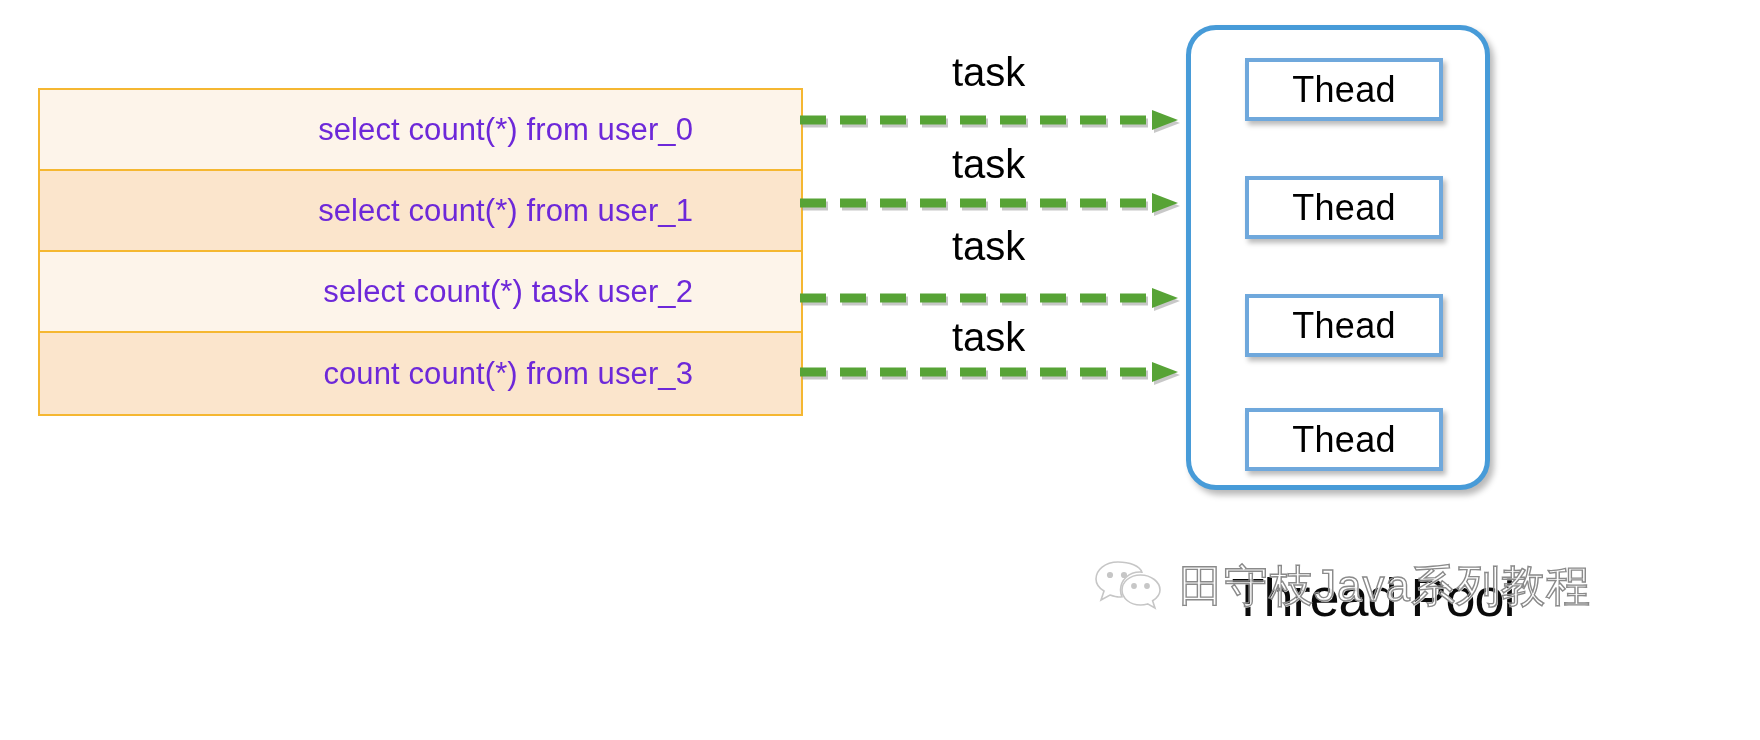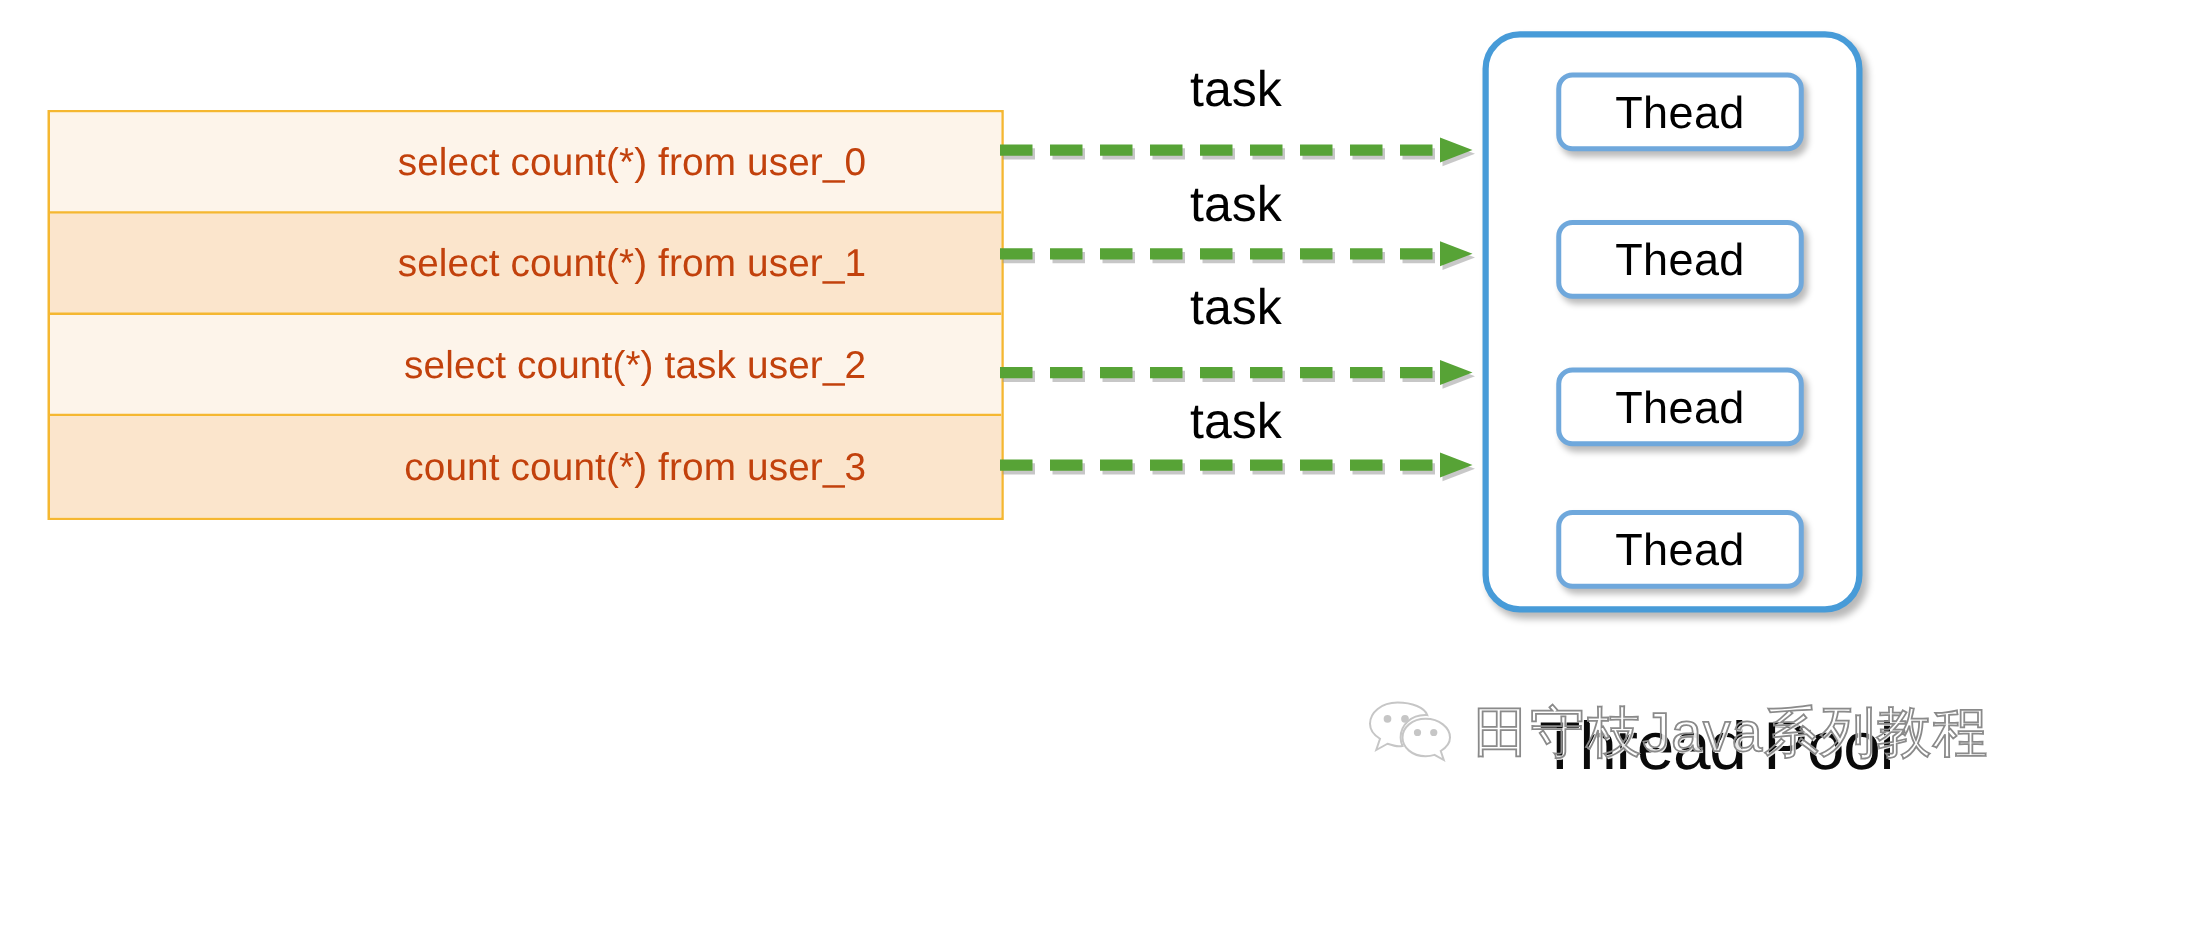--- a/index.html
+++ b/index.html
@@ -22,21 +22,21 @@
   }
   .sql-row{
     height:81px;
     box-sizing:border-box;
     display:flex;
     align-items:center;
     justify-content:flex-end;
     padding-right:108px;
     border-bottom:2px solid #F5B731;
     font-size:31px;
-    color:#c2410c;
+    color:#6d28d9;
     letter-spacing:0.1px;
     white-space:nowrap;
   }
   .sql-row:last-child{border-bottom:none;}
   .sql-row.odd{background:#FDF4EA;}
   .sql-row.even{background:#FBE5CC;}
 
   
   .arrow{
     position:absolute;
@@ -60,21 +60,21 @@
     border:5px solid #479BD8;
     border-radius:30px;
     box-sizing:border-box;
     background:#ffffff;
     box-shadow:4px 5px 6px rgba(0,0,0,0.28);
   }
   .thead-box{
     position:absolute;
     width:198px;height:63px;
     border:4px solid #6FA8DC;
-    border-radius:13px;
+    border-radius:0;
     box-sizing:border-box;
     background:#ffffff;
     box-shadow:3px 4px 5px rgba(0,0,0,0.27);
     display:flex;align-items:center;justify-content:center;
     font-size:36px;color:#000000;
     letter-spacing:0.3px;
   }
 
   
   .pool-caption{

